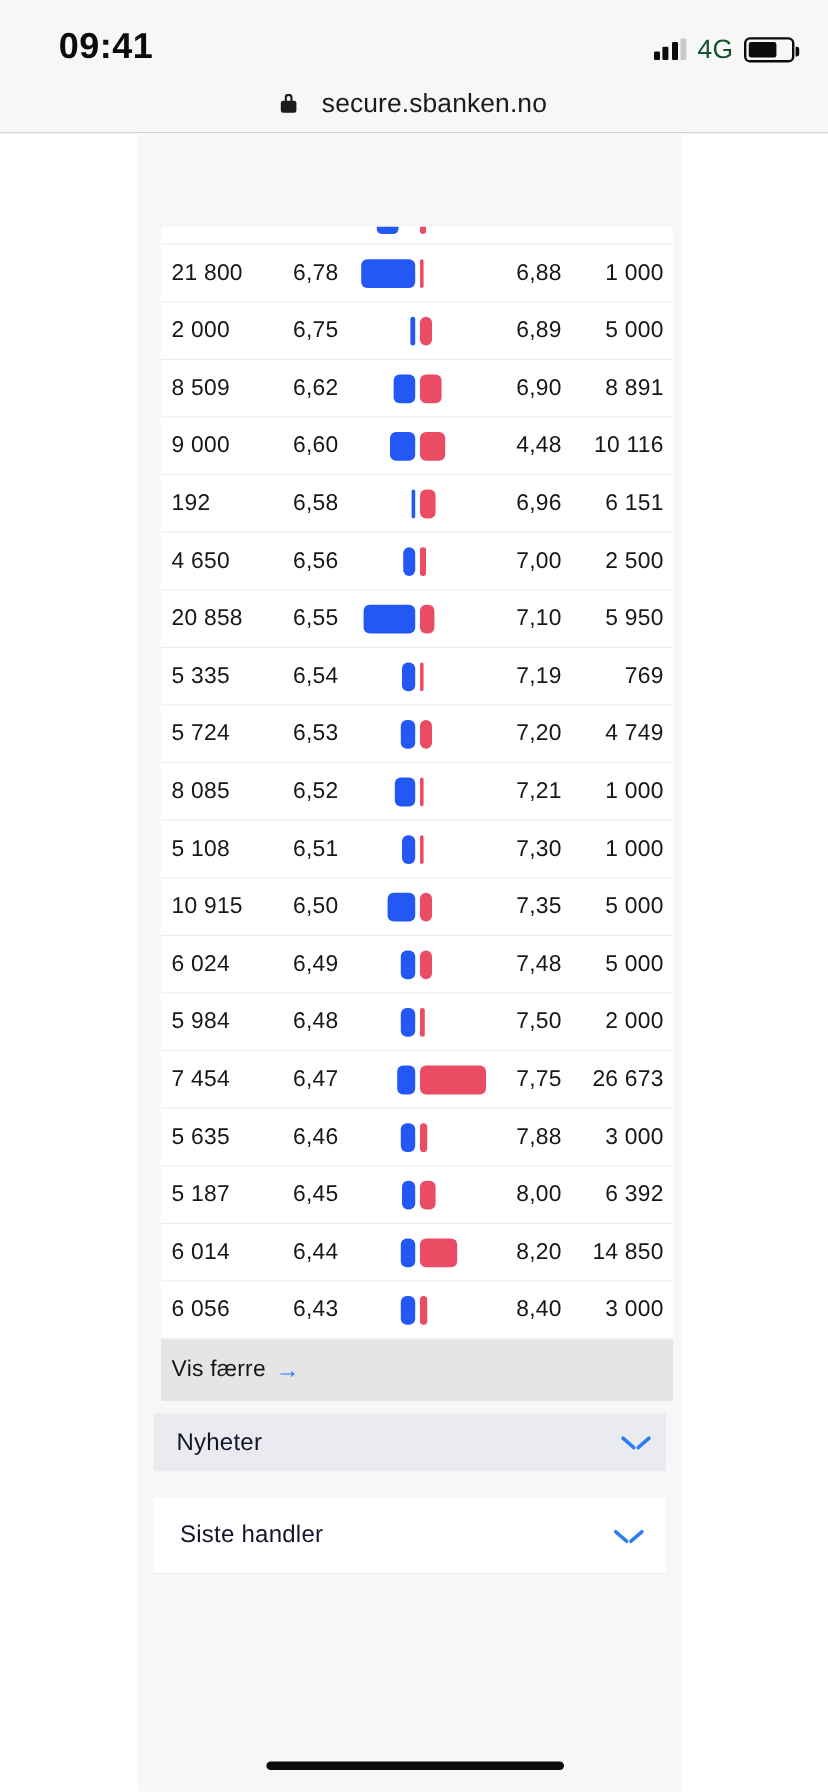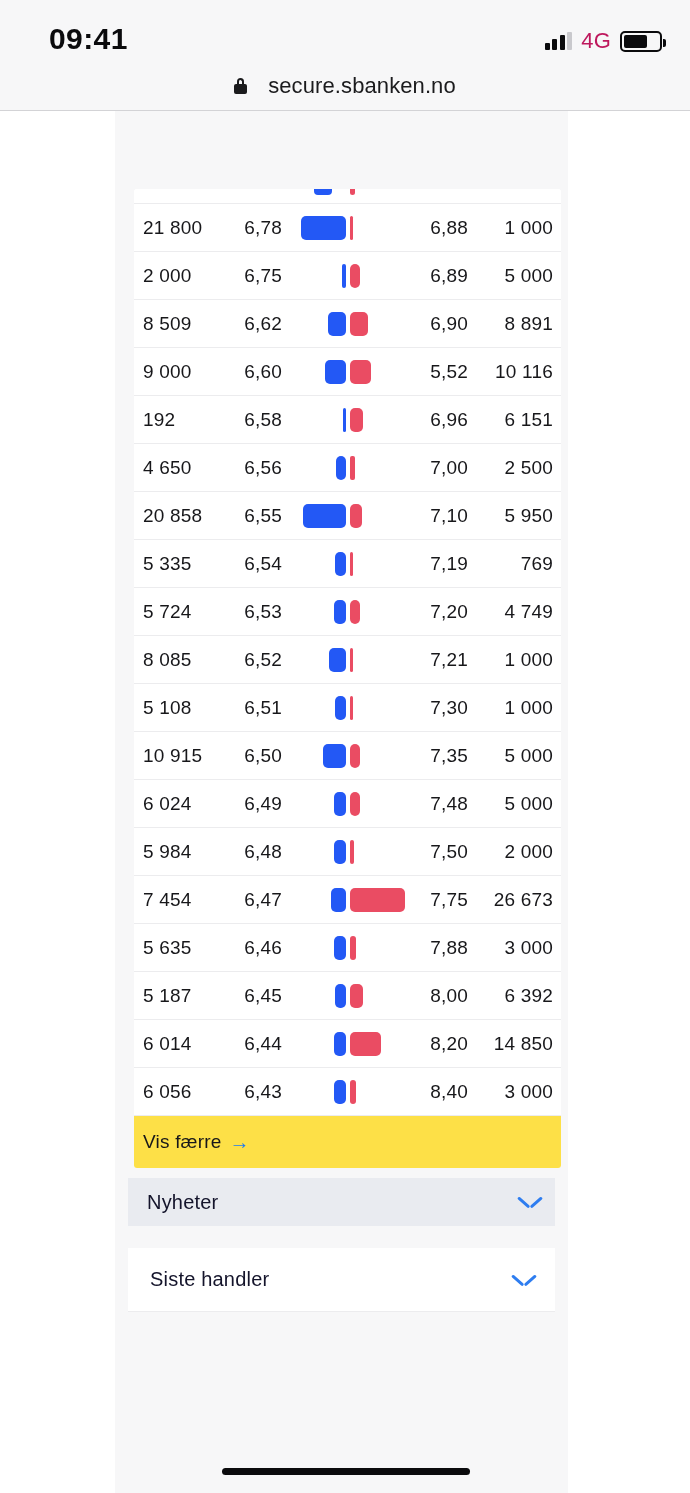--- a/index.html
+++ b/index.html
@@ -28,21 +28,21 @@
   #status-right{
     position:absolute;right:28px;top:28px;
     display:flex;align-items:center;gap:9px;
   }
   .signal{display:flex;align-items:flex-end;gap:2.5px;height:18px;}
   .signal i{display:block;width:5px;background:#0b0b0d;border-radius:1px;}
   .signal i:nth-child(1){height:7px;}
   .signal i:nth-child(2){height:11px;}
   .signal i:nth-child(3){height:15px;}
   .signal i:nth-child(4){height:18px;background:#c9c9cd;}
-  #net-label{font-size:22px;font-weight:500;color:#be185d;letter-spacing:.2px;}
+  #net-label{font-size:22px;font-weight:500;color:#14532d;letter-spacing:.2px;}
   .battery{position:relative;width:42px;height:21px;border:2px solid #0b0b0d;border-radius:5px;box-sizing:border-box;}
   .battery::after{content:"";position:absolute;right:-6px;top:6px;width:3px;height:8px;background:#0b0b0d;border-radius:0 2px 2px 0;}
   .battery span{position:absolute;left:2px;top:2px;bottom:2px;width:23px;background:#0b0b0d;border-radius:2px;display:block;}
 
   #url-bar{
     position:absolute;left:0;top:62px;width:690px;height:48px;
     display:flex;align-items:center;justify-content:center;gap:21px;
   }
   #lock-icon{width:13px;height:16px;position:relative;display:block;}
   #lock-icon .shackle{position:absolute;left:3px;top:0;width:7px;height:7px;border:2px solid #1b1b1d;border-bottom:none;border-radius:4px 4px 0 0;box-sizing:border-box;}
@@ -80,21 +80,21 @@
   .c-price-sell{position:absolute;left:272px;width:62px;text-align:right;font-size:19px;color:#17171a;letter-spacing:.2px;}
   .c-vol-sell{position:absolute;left:338px;width:81px;text-align:right;font-size:19px;color:#17171a;letter-spacing:.2px;}
 
   .bar-zone{position:absolute;left:0;top:0;width:427px;height:47px;}
   .bar{position:absolute;top:12px;height:24px;border-radius:5px;}
   .bar.buy{right:215px;background:#2358f5;}
   .bar.sell{left:216px;background:#ea4c63;}
   .bar.thin{border-radius:2px;}
 
   #show-less-row{
-    height:52px;display:flex;align-items:center;padding-left:9px;background:#fde047;
+    height:52px;display:flex;align-items:center;padding-left:9px;background:#e5e5e5;
   }
   #show-less-link{
     display:flex;align-items:center;gap:8px;
     font-size:19px;color:#17171a;letter-spacing:.2px;cursor:pointer;
   }
   #arrow-right-icon{color:#1f7cf2;font-size:20px;line-height:1;}
 
   
   .accordion{
     position:absolute;left:13px;width:427px;height:48px;
@@ -188,21 +188,21 @@
           <span class="c-price-sell">6,90</span>
           <span class="c-vol-sell">8 891</span>
         </div>
         <div class="depth-row">
           <div class="bar-zone">
             <span class="bar buy" style="width: 21px;"></span>
             <span class="bar sell" style="width: 21px;"></span>
           </div>
           <span class="c-vol-buy">9 000</span>
           <span class="c-price-buy">6,60</span>
-          <span class="c-price-sell">5,52</span>
+          <span class="c-price-sell">4,48</span>
           <span class="c-vol-sell">10 116</span>
         </div>
         <div class="depth-row">
           <div class="bar-zone">
             <span class="bar buy thin" style="width: 3px;"></span>
             <span class="bar sell" style="width: 13px;"></span>
           </div>
           <span class="c-vol-buy">192</span>
           <span class="c-price-buy">6,58</span>
           <span class="c-price-sell">6,96</span>

